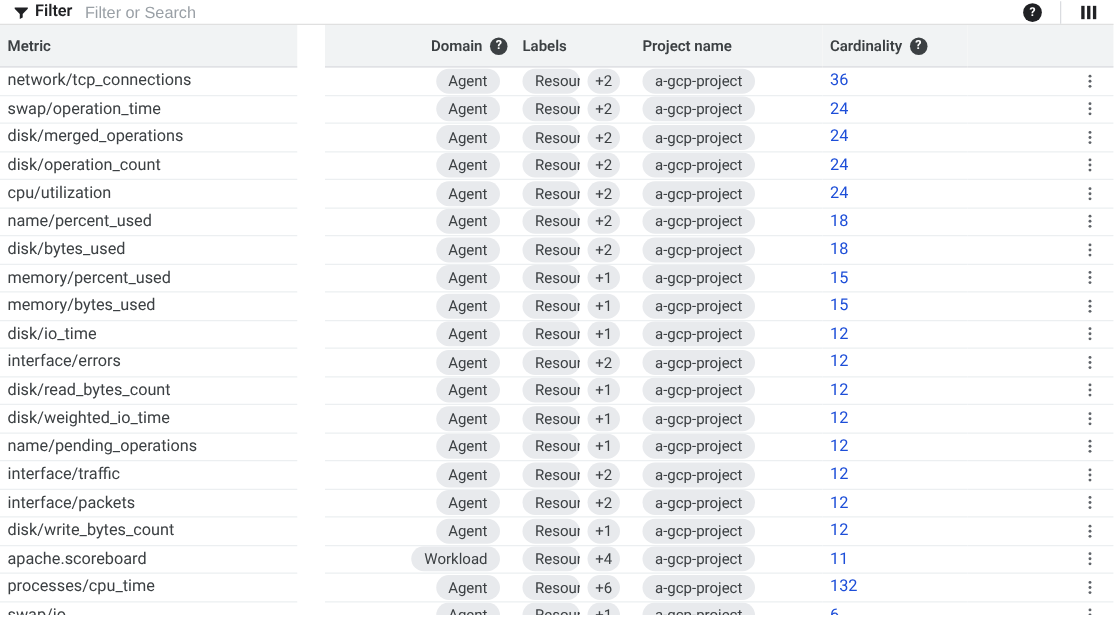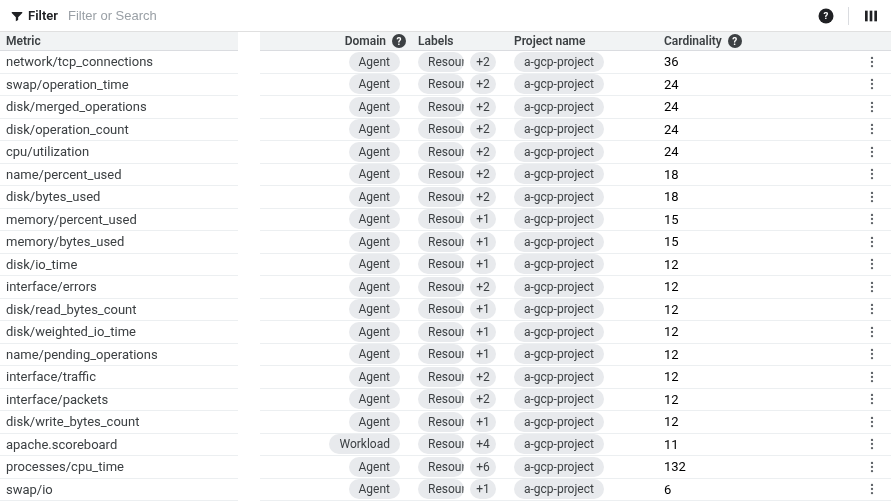--- a/index.html
+++ b/index.html
@@ -8,21 +8,21 @@
     width: 891px; height: 504px;
     font-family: Roboto, "Helvetica Neue", Arial, sans-serif;
     font-size: 13px;
     color: #3c4043;
     background: #fff;
     overflow: hidden;
   }
   .toolbar {
     display: flex;
     align-items: center;
-    height: 32px;
+    height: 20px;
     padding: 0 8px;
     border-bottom: 1px solid #e0e0e0;
   }
   .filter-btn {
     display: inline-flex;
     align-items: center;
     gap: 4px;
     font-weight: 600;
     color: #202124;
     cursor: pointer;
@@ -59,32 +59,32 @@
   .cell {
     display: flex;
     align-items: center;
     height: 22.5px;
     padding: 0 6px;
     border-bottom: 1px solid #eceff1;
     white-space: nowrap;
     overflow: hidden;
   }
   .header-row .cell {
-    height: 19px;
+    height: 34px;
     background: #f1f3f4;
     font-weight: 600;
     color: #3c4043;
     font-size: 12px;
     border-bottom: 1px solid #dadce0;
   }
   .metric-cell { padding-left: 6px; }
   .gap-cell { background:#fff !important; border-bottom:none !important; }
   .header-row .gap-cell { background:#fff !important; border-bottom:none !important;}
   .row .gap-cell { border-bottom:none; }
-  .cardinality-cell { justify-content:flex-start; color:#000000;}
+  .cardinality-cell { justify-content:flex-start; color:#1d4ed8;}
   .actions-cell { justify-content:center; }
   .chip {
     display:inline-flex; align-items:center;
     background:#e8eaed;
     border-radius: 11px;
     height: 20px;
     padding: 0 10px;
     font-size: 12px;
     color:#3c4043;
     margin-right: 6px;

